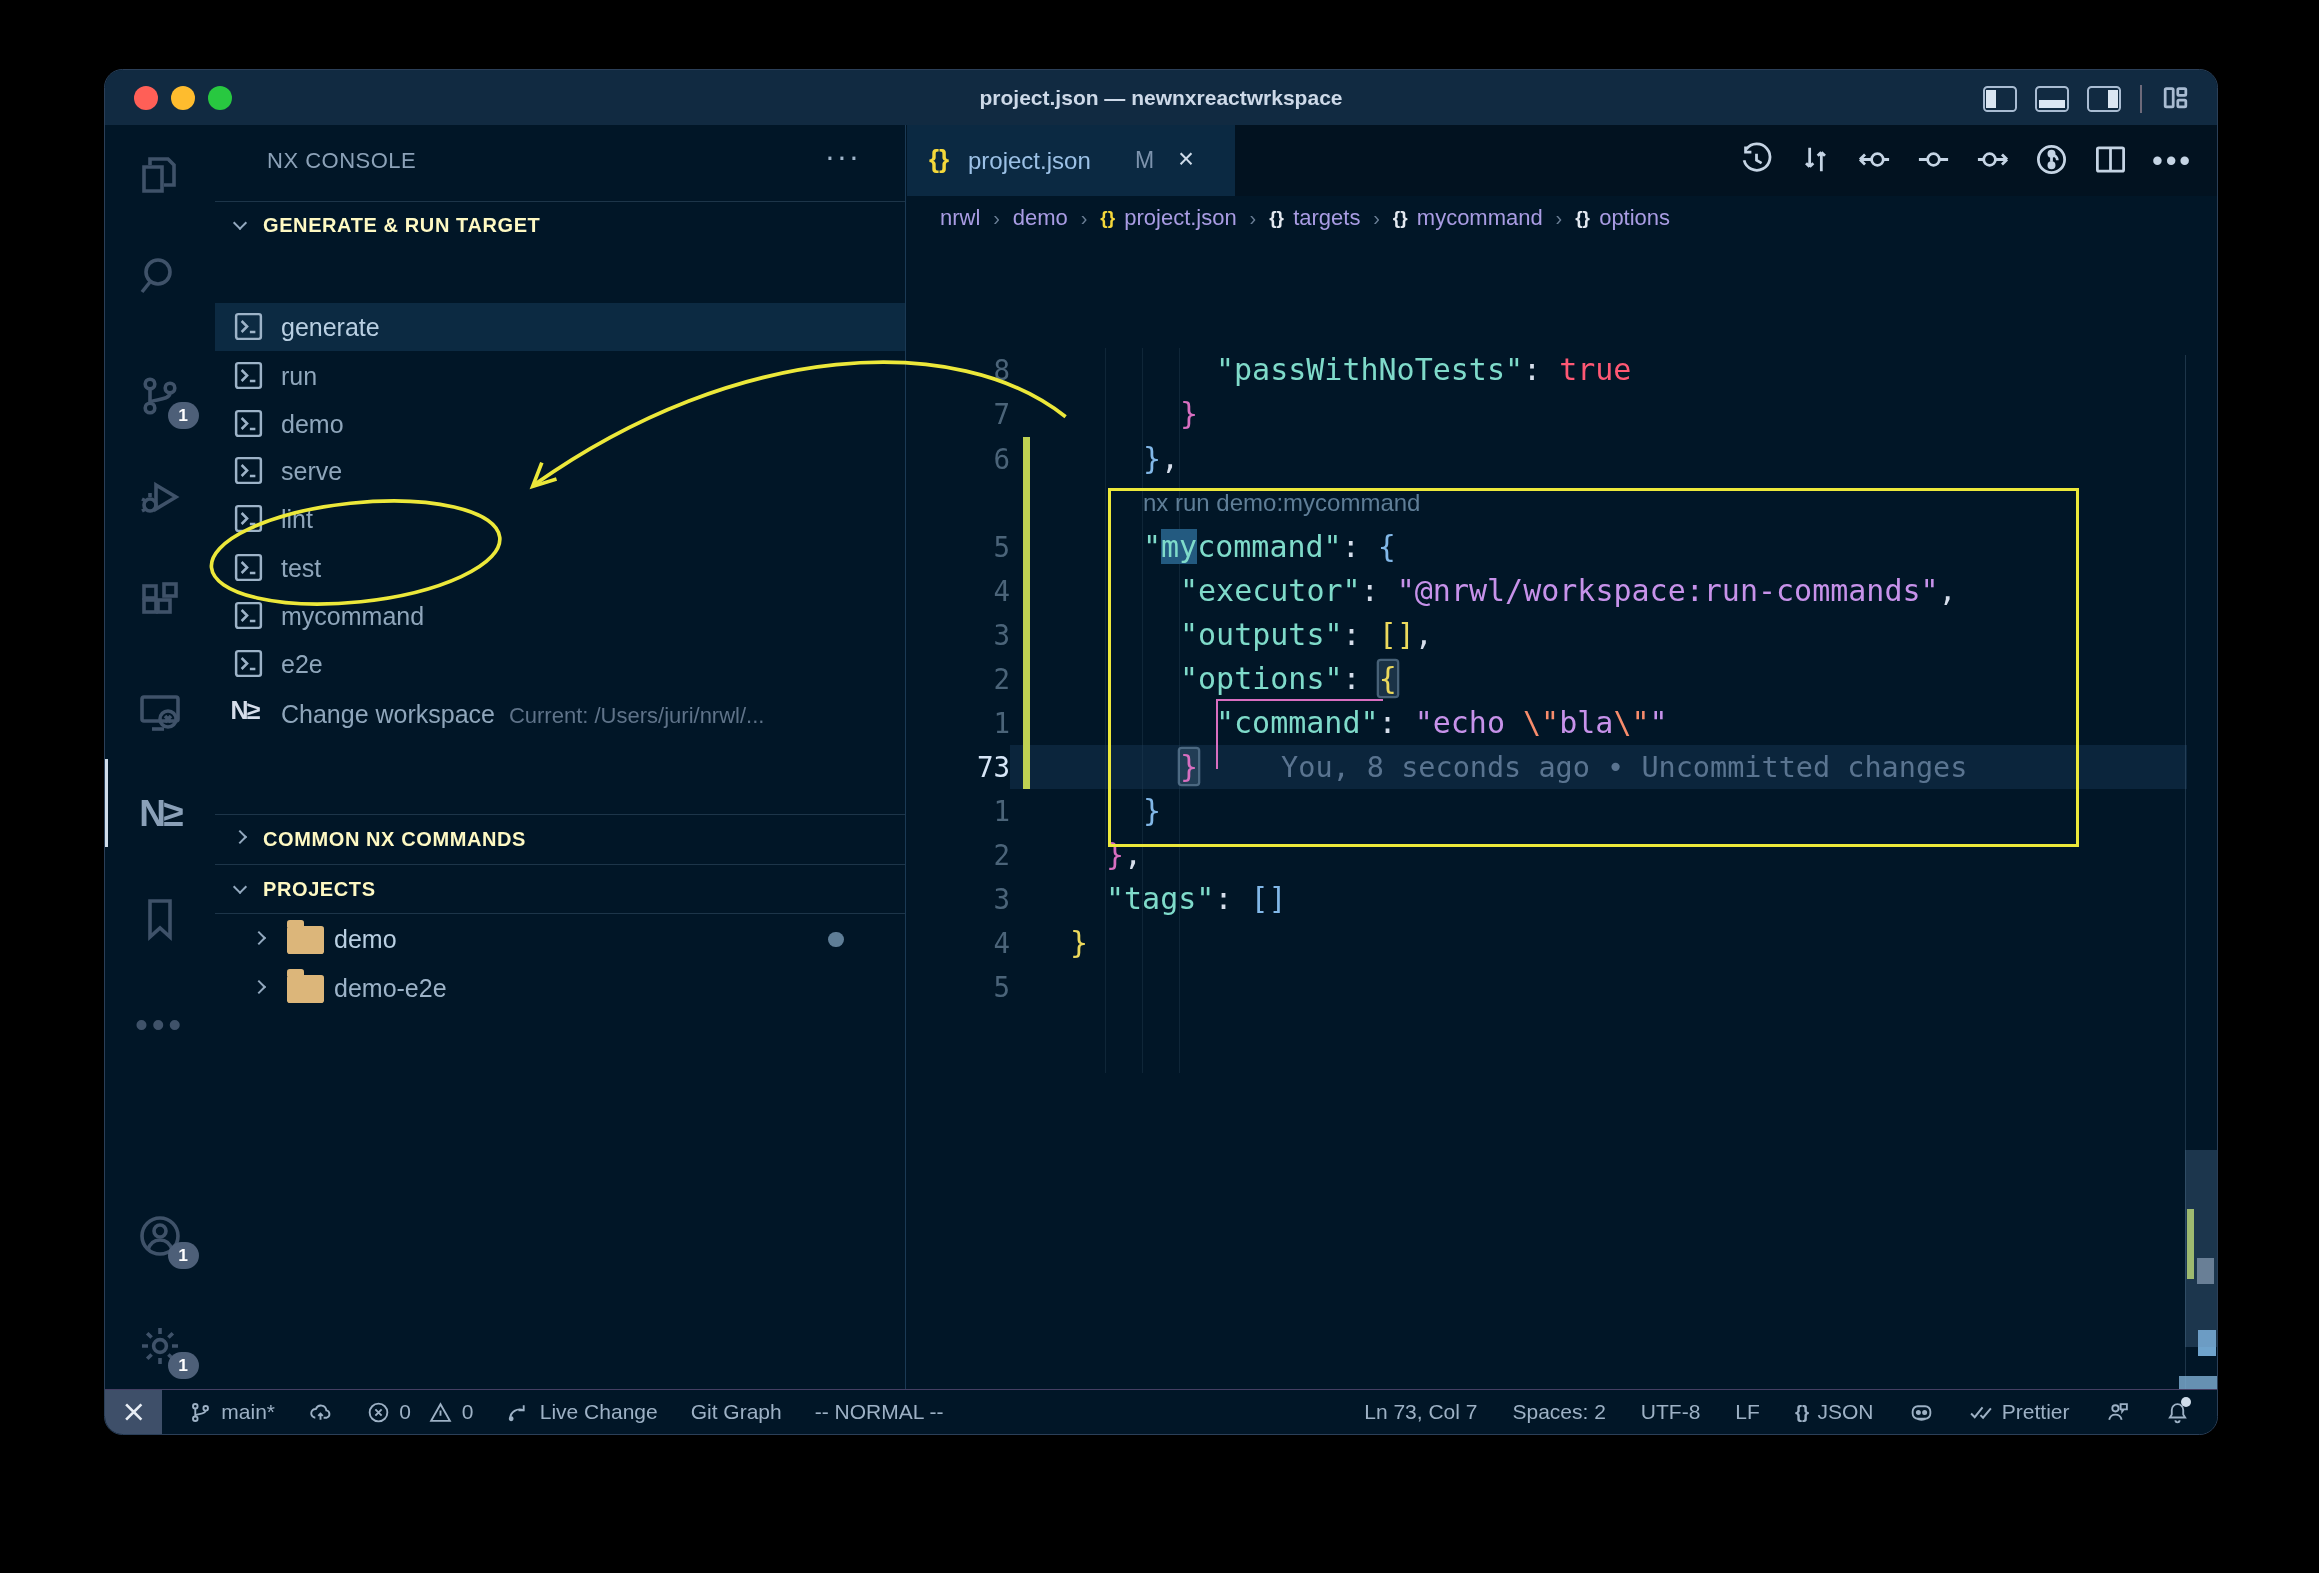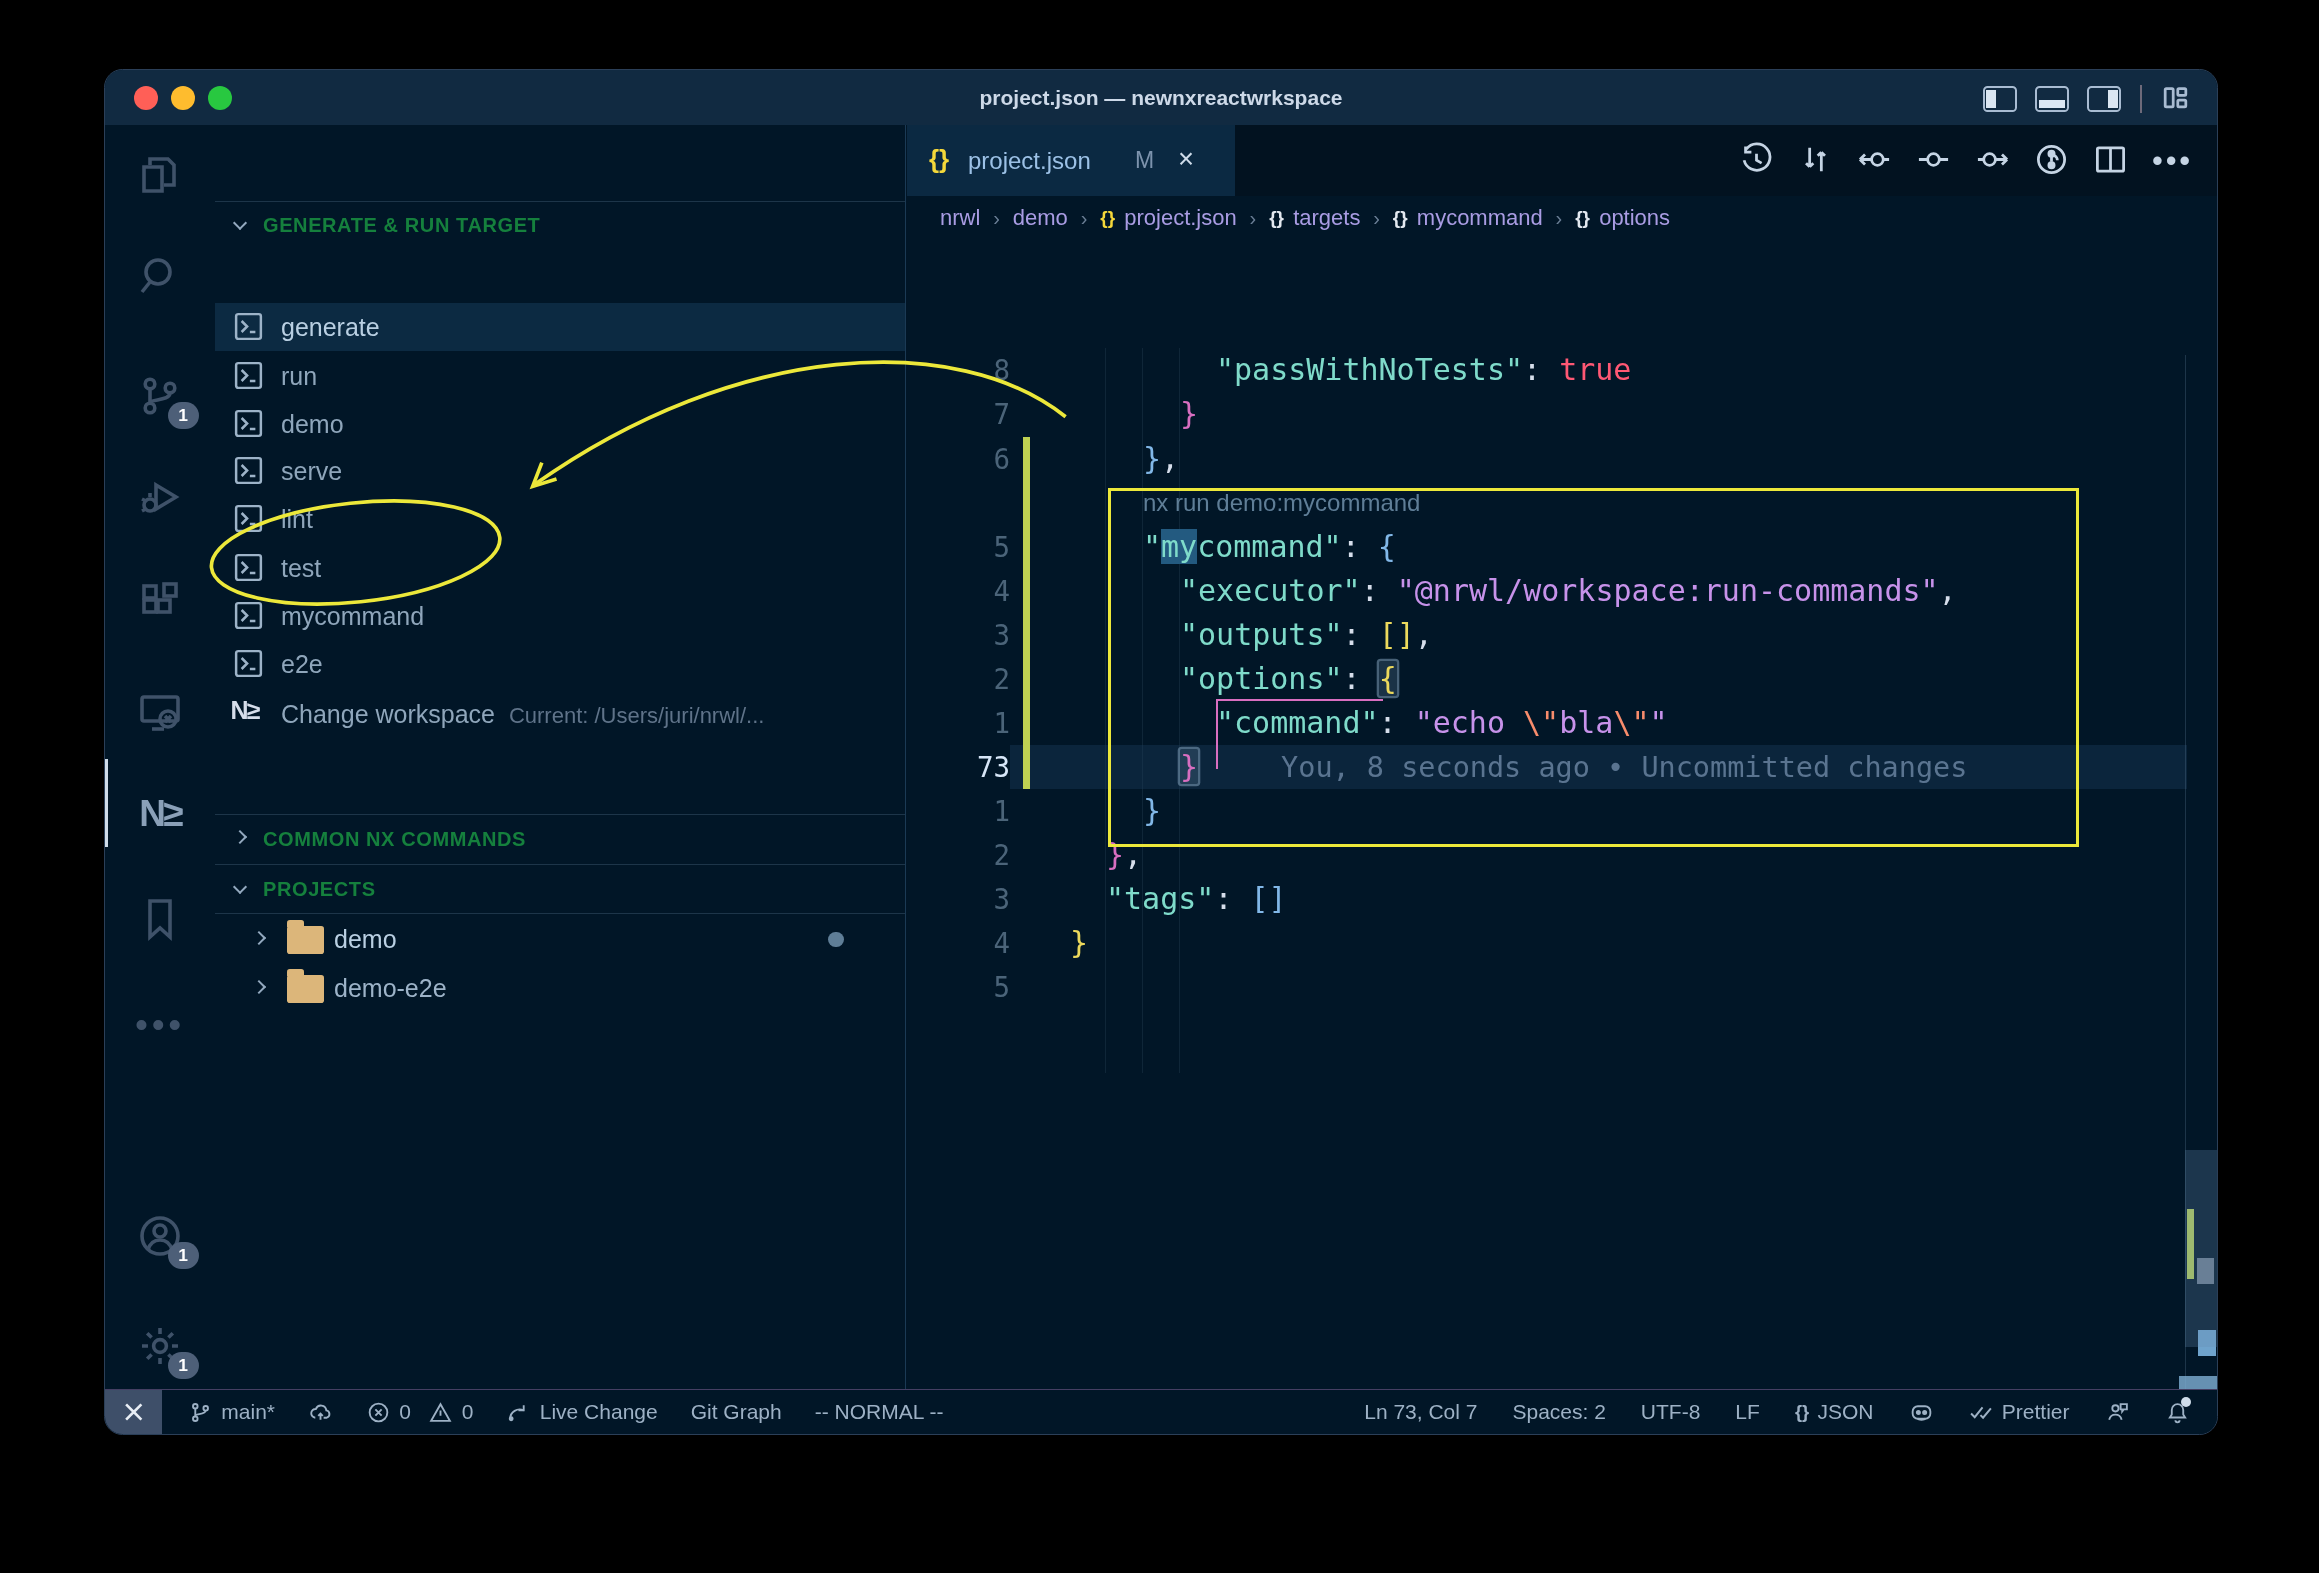--- a/index.html
+++ b/index.html
@@ -19,21 +19,21 @@
   .act svg{width:48px;height:48px;}
   .act.bright{color:#8aa0b8;}
   .badge{position:absolute;right:16.5px;bottom:11px;min-width:31px;height:27.5px;border-radius:14.7px;background:#4d5f78;color:#fff;font-size:17.4px;font-weight:700;text-align:center;line-height:27.5px;padding:0 5.5px;}
   #act-indicator{position:absolute;left:0;width:2.8px;background:#cfdcea;}
   
   #sidebar{position:absolute;left:110px;top:55px;width:691px;bottom:45px;background:#011627;border-right:1.4px solid #1b3a55;}
   #pane-header{position:absolute;top:0;left:0;width:100%;height:71px;}
   #pane-title{position:absolute;left:52px;top:0;height:71px;line-height:71px;color:#8ca2b8;font-size:22px;letter-spacing:0.5px;}
   #pane-more{position:absolute;right:44px;top:0;height:71px;line-height:64px;color:#9fb4c9;font-size:31px;letter-spacing:1.8px;}
   .sect-border{position:absolute;left:0;width:100%;height:0;border-top:1.4px solid rgba(95,126,151,.3);}
-  .sect-hdr{position:absolute;left:0;width:100%;height:48px;color:#15803d;font-size:20px;font-weight:700;letter-spacing:0.6px;}
+  .sect-hdr{position:absolute;left:0;width:100%;height:48px;color:#fef9c3;font-size:20px;font-weight:700;letter-spacing:0.6px;}
   .sect-hdr .lbl{position:absolute;left:48px;top:0;line-height:48px;}
   .chev{display:inline-block;width:10px;height:10px;border-right:2.3px solid #93a9bf;border-bottom:2.3px solid #93a9bf;}
   .chev.down{transform:rotate(45deg);}
   .chev.right{transform:rotate(-45deg);}
   .sect-hdr .chev{position:absolute;left:20px;top:17.4px;}
   .row{position:absolute;left:0;width:100%;height:48px;color:#8fa6bb;font-size:25px;padding-left:20px;}
   .row.selected{background:#0c2a42;color:#b9cfe2;}
   .row .ticon{position:absolute;left:17.4px;top:7.3px;width:33px;height:33px;color:#9db3c8;}
   .row .rlabel{position:absolute;left:66px;top:0;line-height:48px;}
   .row .dim{color:#5f7389;font-size:22px;}
@@ -187,20 +187,24 @@
         <svg viewBox="0 0 24 24" fill="none" stroke="currentColor" stroke-width="1.8">
           <circle cx="12" cy="12" r="3.2"></circle>
           <path d="M12 3v3M12 18v3M3 12h3M18 12h3M5.6 5.6l2.2 2.2M16.2 16.2l2.2 2.2M18.4 5.6l-2.2 2.2M7.8 16.2l-2.2 2.2"></path>
         </svg>
         <span class="badge">1</span>
       </div>
     <div id="act-indicator" style="top:634px;height:88px;"></div>
   </div>
 
   <div id="sidebar">
+    <div id="pane-header">
+      <span id="pane-title">NX CONSOLE</span>
+      <span id="pane-more">···</span>
+    </div>
     <div class="sect-border" style="top:76px;"></div>
     <div class="sect-hdr" style="top:76px;">
       <span class="chev down"></span>
       <span class="lbl">GENERATE &amp; RUN TARGET</span>
     </div>
 
     <div class="row selected" style="top:178px;">
       <span class="ticon"><svg viewBox="0 0 24 24" fill="none" stroke="currentColor" stroke-width="1.8">
             <rect x="3" y="3" width="18" height="18" rx="1.5"></rect>
             <path d="M7 8l4 4-4 4M13 16h4"></path>

